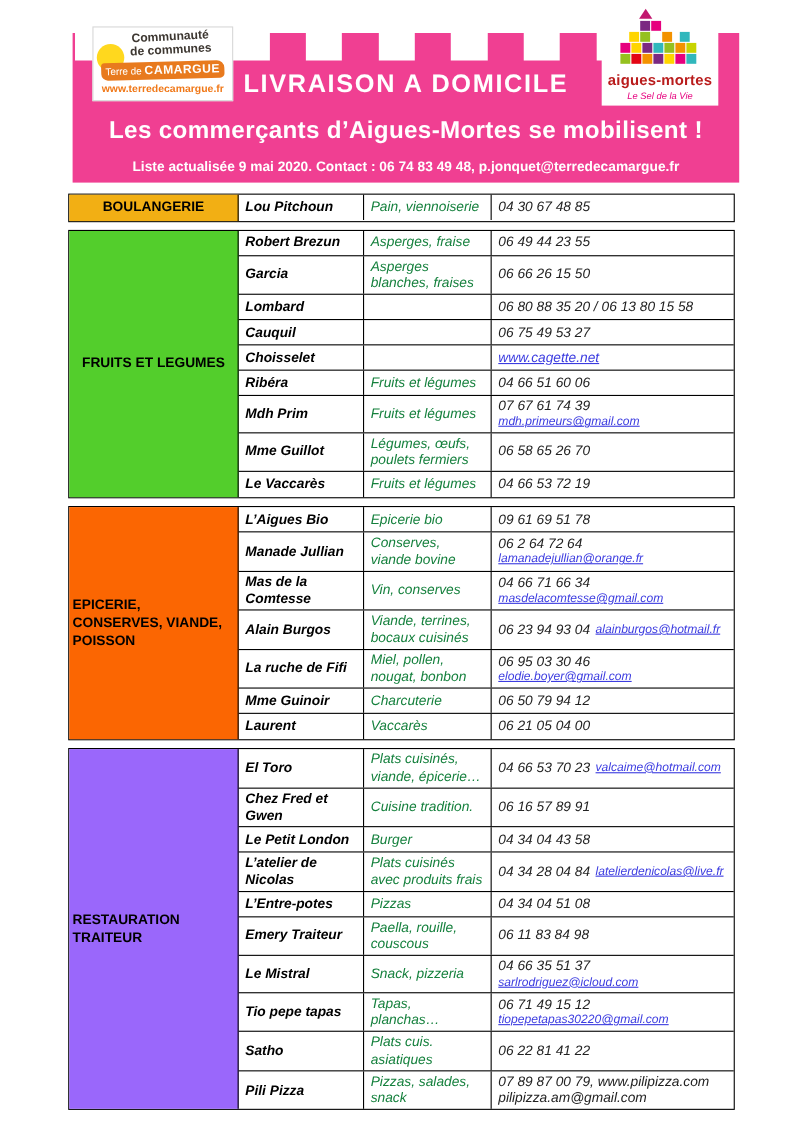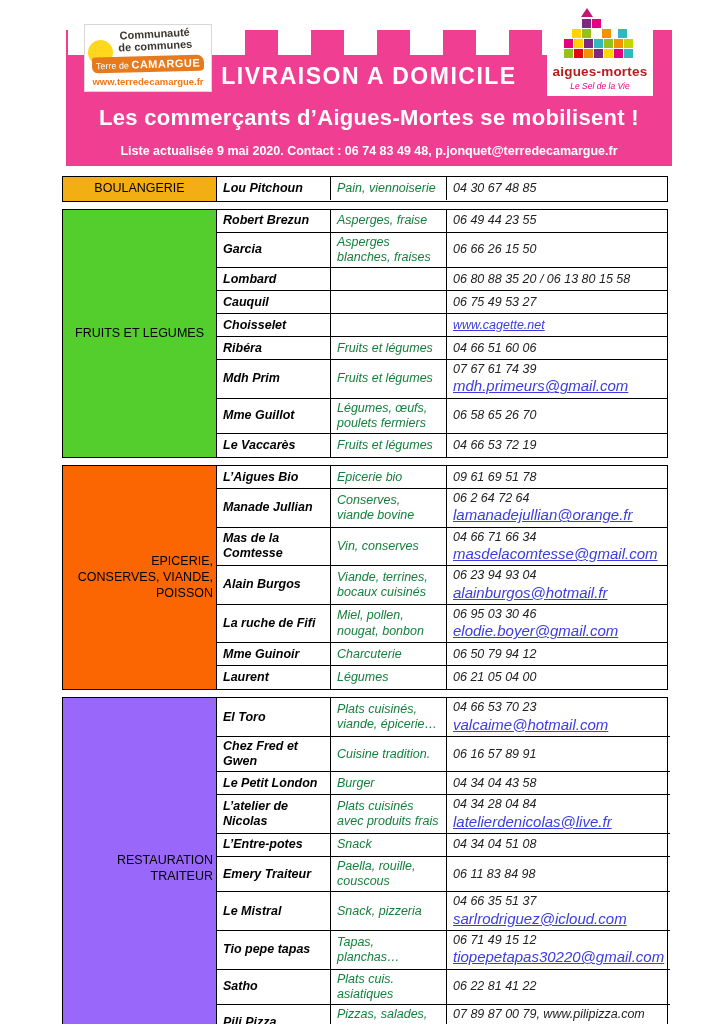--- a/index.html
+++ b/index.html
@@ -54,33 +54,33 @@
   .logo-right .tagline { color: #E6007E; font-size: 8.5px; font-style: italic; margin-top: 2px; }
 
   
   .tablewrap {
     position: absolute; left: 62px; top: 176px; width: 606px;
     display: flex; flex-direction: column; gap: 7px;
   }
   .section { display: flex; border: 1px solid #000; background: #fff; }
   .cat {
     width: 154px; flex: 0 0 154px; border-right: 1px solid #000;
-    display: flex; align-items: center; justify-content: center; text-align: right;
-    font-weight: normal; font-size: 12.5px; color: #000; padding: 4px 3px; line-height: 1.25;
+    display: flex; align-items: center; justify-content: center; text-align: left;
+    font-weight: bold; font-size: 12.5px; color: #000; padding: 4px 3px; line-height: 1.25;
   }
   .rows { flex: 1; display: flex; flex-direction: column; font-style: italic; }
   .row { display: grid; grid-template-columns: 114px 116px 1fr; border-bottom: 1px solid #000; min-height: 23px; }
   .row:last-child { border-bottom: none; }
   .cell { padding: 2px 6px; display: flex; flex-wrap: wrap; align-items: center; align-content: center; line-height: 1.22; }
   .cell.name { font-weight: bold; font-size: 12.5px; color: #000; border-right: 1px solid #000; }
   .cell.products { font-size: 12.5px; color: #15803d; border-right: 1px solid #000; }
   .cell.contact { font-size: 12.5px; color: #222; column-gap: 5px; }
   .cell.contact .brk { width: 100%; height: 0; }
   a.link { color: #3C3CE0; text-decoration: underline; cursor: pointer; font-size: 12.5px; }
-  a.link.small { font-size: 15px; }
+  a.link.small { font-size: 11px; }
 </style>
 </head>
 <body>
 
 <div class="banner">
   <div class="crenels"></div>
   <div class="banner-inner">
     <div class="banner-title">LIVRAISON A DOMICILE</div>
     <div class="banner-subtitle">Les commerçants d’Aigues-Mortes se mobilisent !</div>
     <div class="banner-update">Liste actualisée 9 mai 2020. Contact : 06 74 83 49 48, p.jonquet@terredecamargue.fr</div>
@@ -258,21 +258,21 @@
         </div>
         <div class="row">
           <div class="cell name">Mme Guinoir</div>
           <div class="cell products">Charcuterie</div>
           <div class="cell contact">
             <span class="phone">06 50 79 94 12</span>
           </div>
         </div>
         <div class="row">
           <div class="cell name">Laurent</div>
-          <div class="cell products">Légumes</div>
+          <div class="cell products">Vaccarès</div>
           <div class="cell contact">
             <span class="phone">06 21 05 04 00</span>
           </div>
         </div>
       </div>
     </div>
     <div class="section">
       <div class="cat" style="background: rgb(154, 103, 251);">
         <span>RESTAURATION TRAITEUR</span>
       </div>
@@ -302,21 +302,21 @@
         <div class="row">
           <div class="cell name">L’atelier de Nicolas</div>
           <div class="cell products">Plats cuisinés avec produits frais</div>
           <div class="cell contact">
             <span class="phone">04 34 28 04 84</span>
             <a class="link small">latelierdenicolas@live.fr</a>
           </div>
         </div>
         <div class="row">
           <div class="cell name">L’Entre-potes</div>
-          <div class="cell products">Snack</div>
+          <div class="cell products">Pizzas</div>
           <div class="cell contact">
             <span class="phone">04 34 04 51 08</span>
           </div>
         </div>
         <div class="row">
           <div class="cell name">Emery Traiteur</div>
           <div class="cell products">Paella, rouille, couscous</div>
           <div class="cell contact">
             <span class="phone">06 11 83 84 98</span>
           </div>

